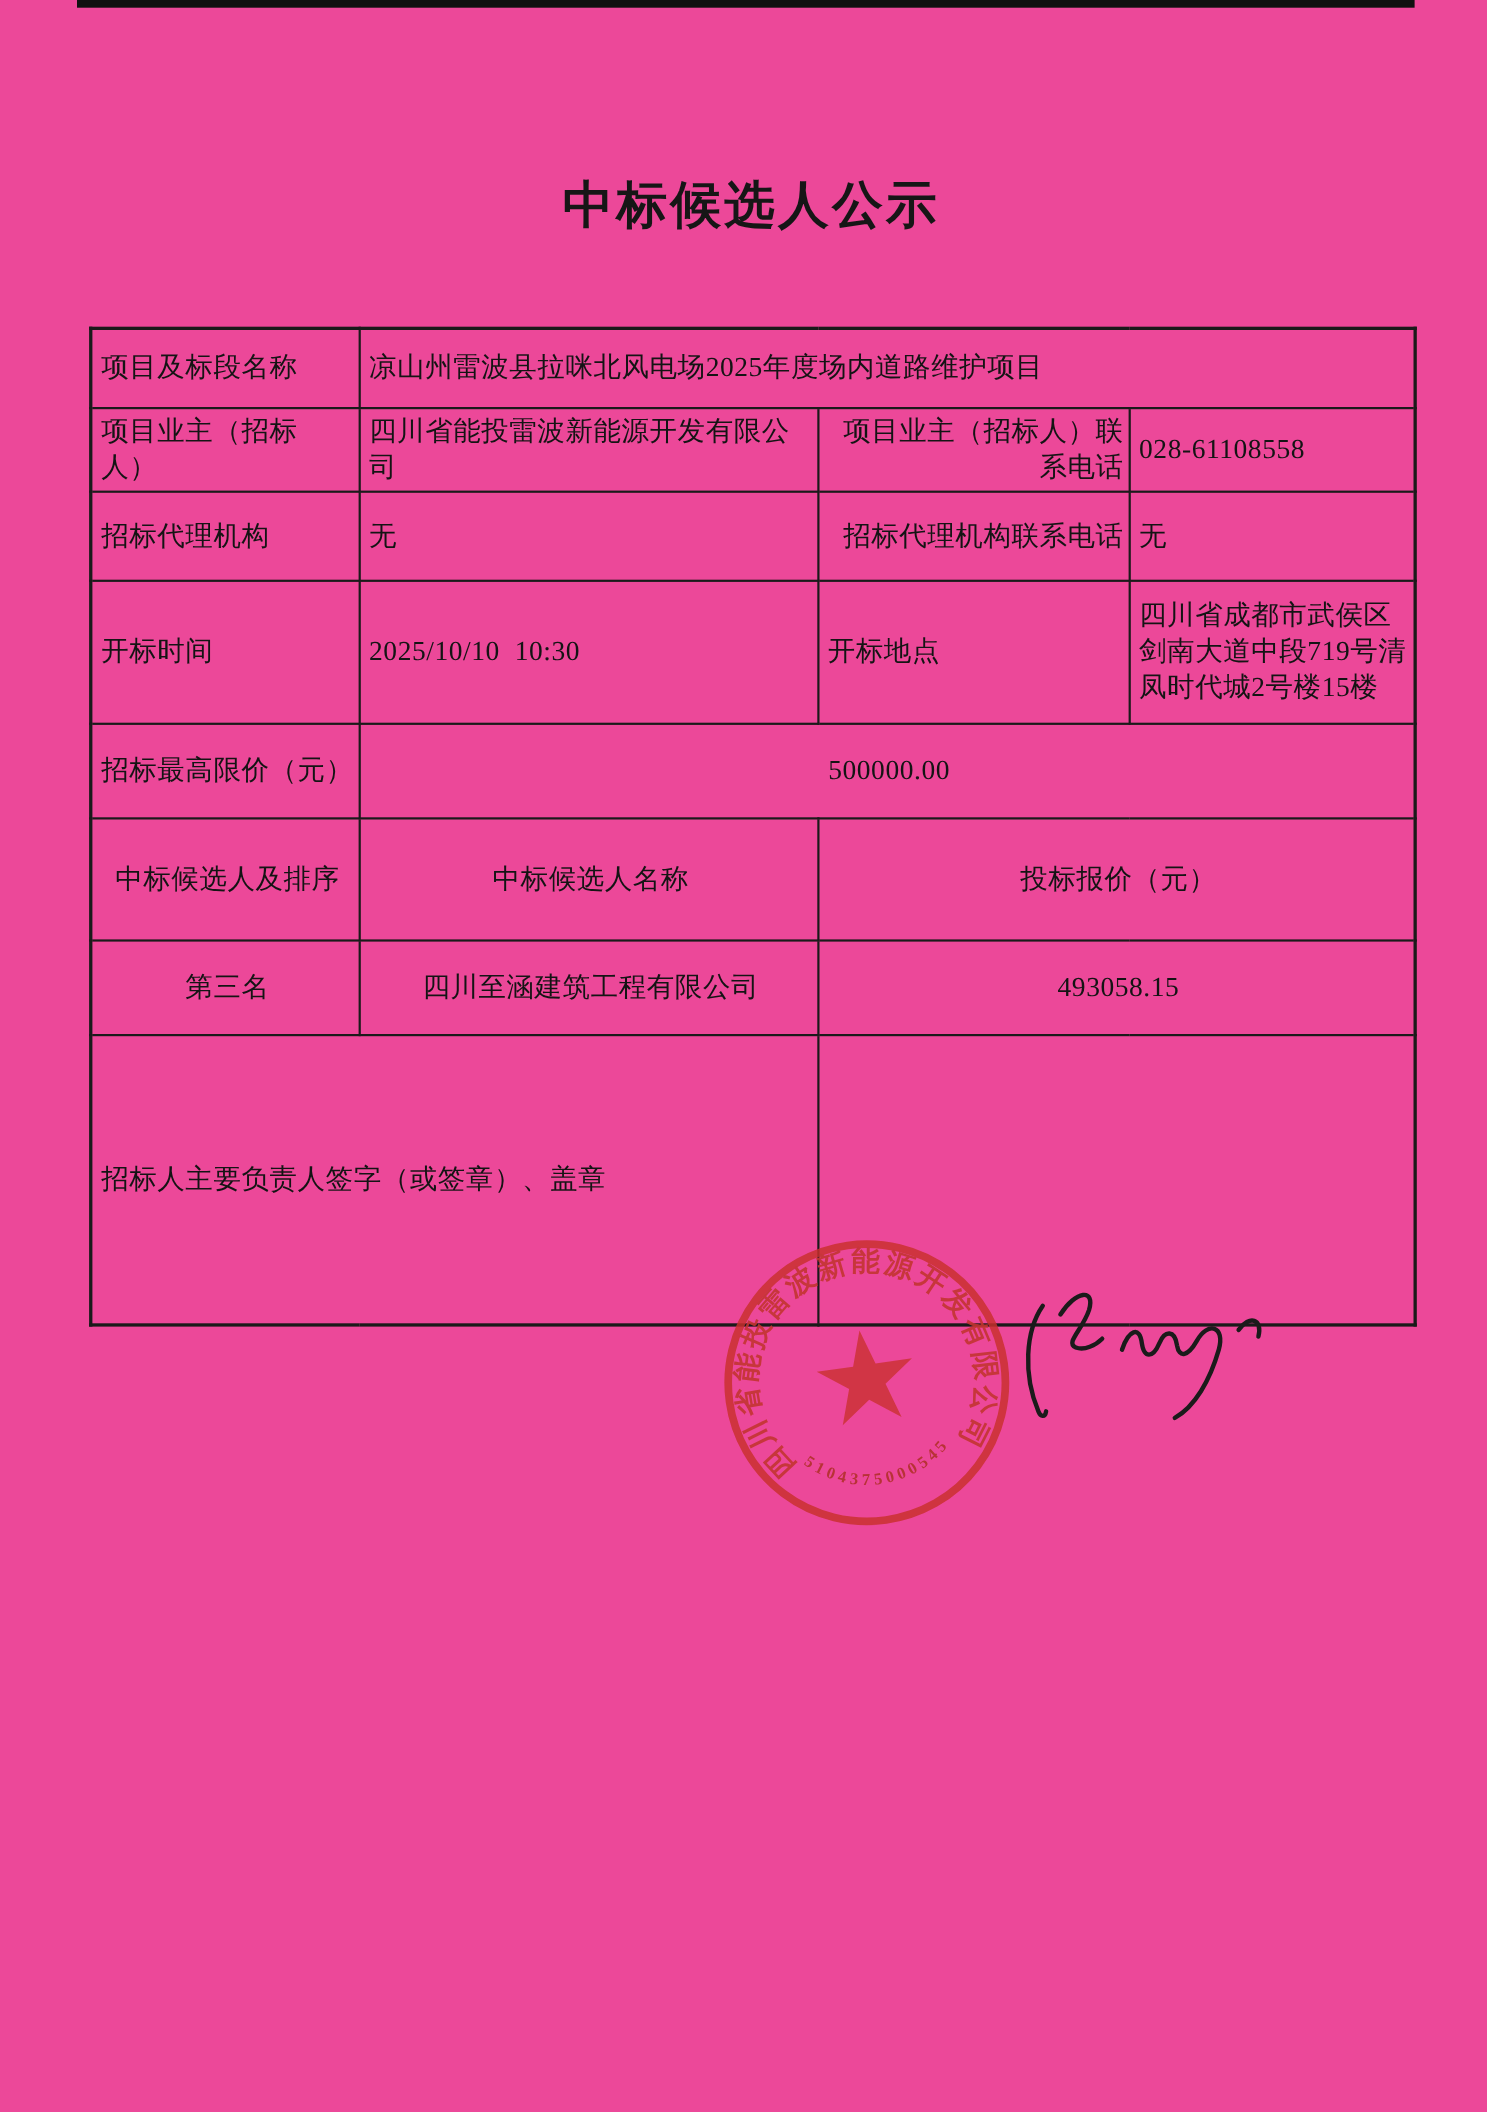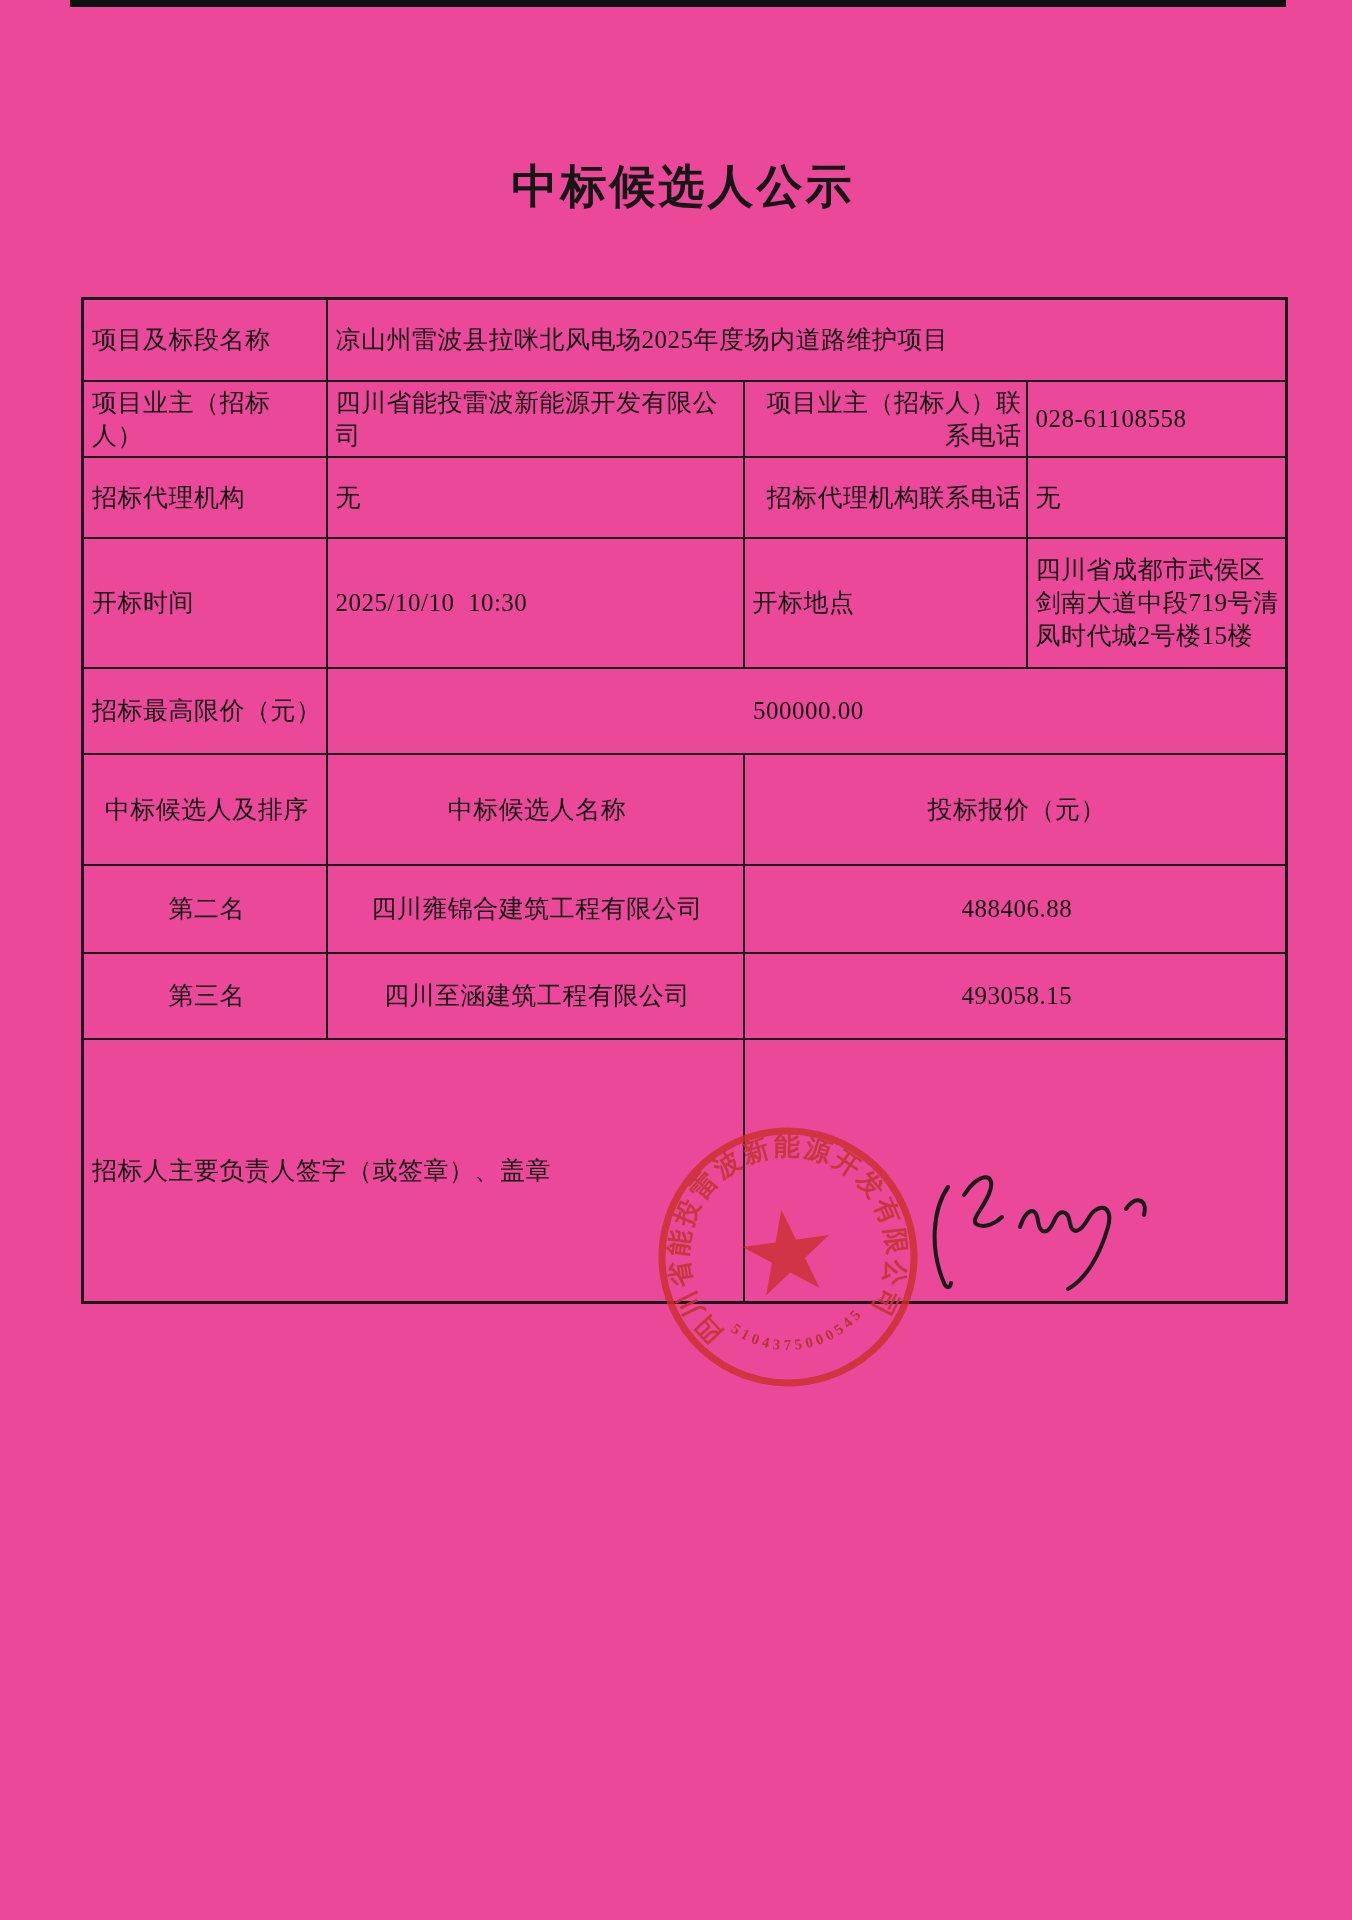--- a/index.html
+++ b/index.html
@@ -70,21 +70,21 @@
 
   <table class="announcement">
     <colgroup>
       <col style="width:244px">
       <col style="width:417px">
       <col style="width:283px">
       <col style="width:260px">
     </colgroup>
 
     <tbody>
-        <tr style="height:82px">
+        <tr style="height:72px">
       <td>项目及标段名称</td>
       <td colspan="3" class="val">凉山州雷波县拉咪北风电场2025年度场内道路维护项目</td>
     </tr>
 
     <tr style="height:73px">
       <td style="padding-right:12px">项目业主（招标人）</td>
       <td class="val wrap-narrow">四川省能投雷波新能源开发有限公司</td>
       <td class="label3">项目业主（招标人）联系电话</td>
       <td class="val">028-61108558</td>
     </tr>
@@ -108,25 +108,20 @@
       <td colspan="3" class="center">500000.00</td>
     </tr>
 
     <tr style="height:111px">
       <td class="max-label">中标候选人及排序</td>
       <td class="center">中标候选人名称</td>
       <td colspan="2" class="center">投标报价（元）</td>
     </tr>
 
 
-    <tr style="height:88px">
-      <td class="center">第二名</td>
-      <td class="center">四川雍锦合建筑工程有限公司</td>
-      <td colspan="2" class="center">488406.88</td>
-    </tr>
 
     <tr style="height:86px">
       <td class="center">第三名</td>
       <td class="center">四川至涵建筑工程有限公司</td>
       <td colspan="2" class="center">493058.15</td>
     </tr>
 
     <tr style="height:264px">
       <td colspan="2" class="sign-cell">招标人主要负责人签字（或签章）、盖章</td>
       <td colspan="2" class="seal-cell"></td>

